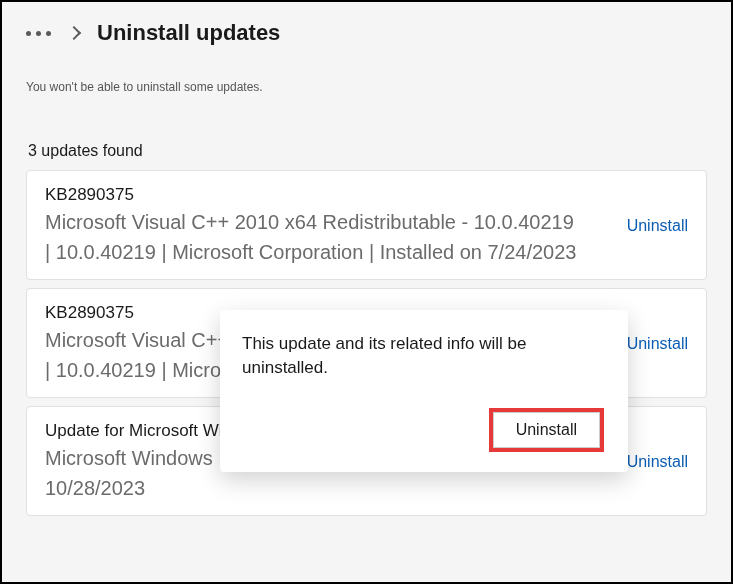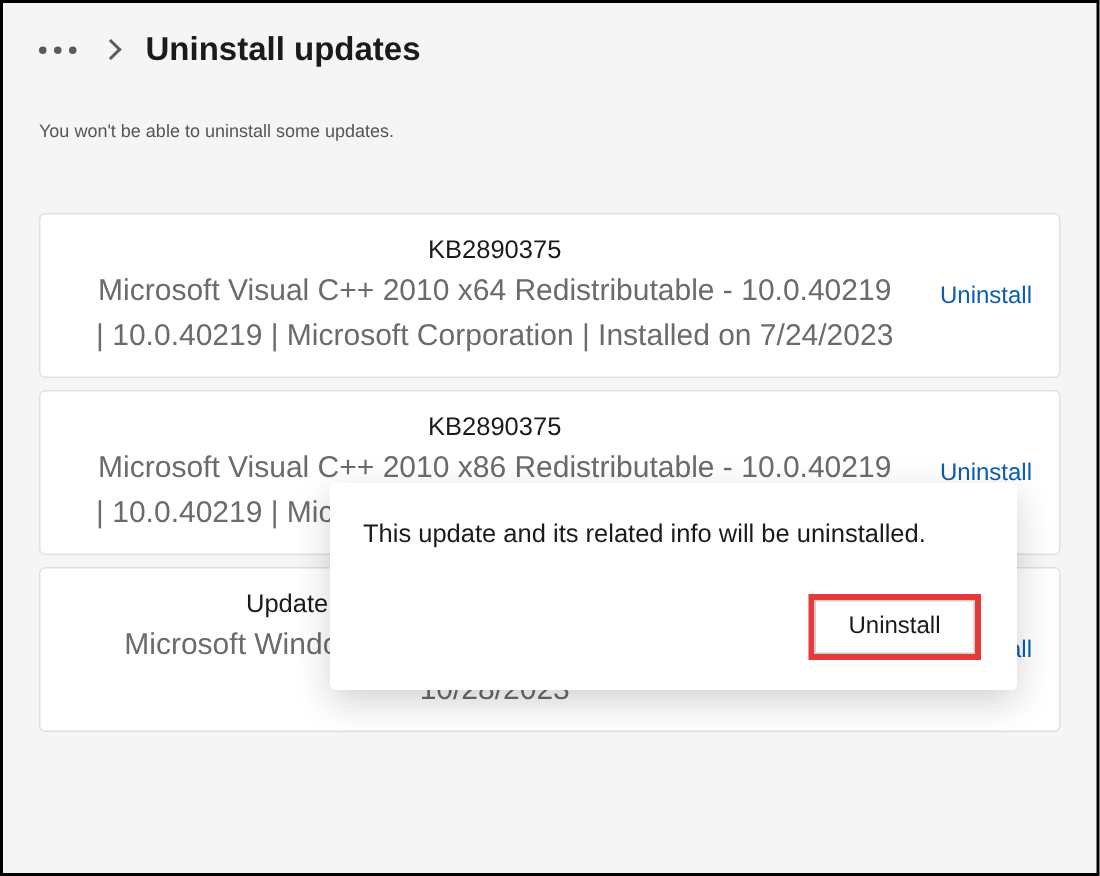--- a/index.html
+++ b/index.html
@@ -55,21 +55,20 @@
     .update-card {
       background: #fff;
       border: 1px solid #e0e0e0;
       border-radius: 4px;
       padding: 14px 18px 12px 18px;
       margin-bottom: 8px;
       display: flex;
       align-items: center;
       justify-content: space-between;
       gap: 12px;
-      text-align: center;
     }
     .update-text { flex: 1; min-width: 0; overflow: hidden; }
     .update-title {
       font-size: 17px;
       color: #1a1a1a;
       margin-bottom: 2px;
       white-space: nowrap;
       overflow: hidden;
       text-overflow: ellipsis;
     }
@@ -80,22 +79,22 @@
     }
     .uninstall-link {
       color: #0a5db3;
       font-size: 16px;
       cursor: pointer;
       white-space: nowrap;
     }
     .popup {
       position: absolute;
       left: 218px;
-      top: 320px;
-      width: 458px;
+      top: 308px;
+      width: 408px;
       background: #fff;
       border-radius: 4px;
       box-shadow: 0 8px 24px rgba(0,0,0,0.18);
       padding: 22px 24px 20px 22px;
       z-index: 10;
     }
     .popup-text {
       font-size: 17px;
       color: #1a1a1a;
       margin-bottom: 28px;
@@ -128,20 +127,21 @@
       <span class="dot"></span>
         <span class="dot"></span>
         <span class="dot"></span>
     </span>
     <span class="chevron"></span>
     <h1 class="page-title">Uninstall updates</h1>
   </div>
 
   <p class="info-text">You won't be able to uninstall some updates.</p>
 
+  <p class="count-text">3 updates found</p>
 
   <div class="update-card">
     <div class="update-text">
       <div class="update-title">KB2890375</div>
       <div class="update-sub">
         <span>Microsoft Visual C++ 2010  x64 Redistributable - 10.0.40219</span><br>
         <span>  |  10.0.40219   |   Microsoft Corporation   |   Installed on 7/24/2023</span>
       </div>
     </div>
     <span class="uninstall-link">Uninstall</span>

